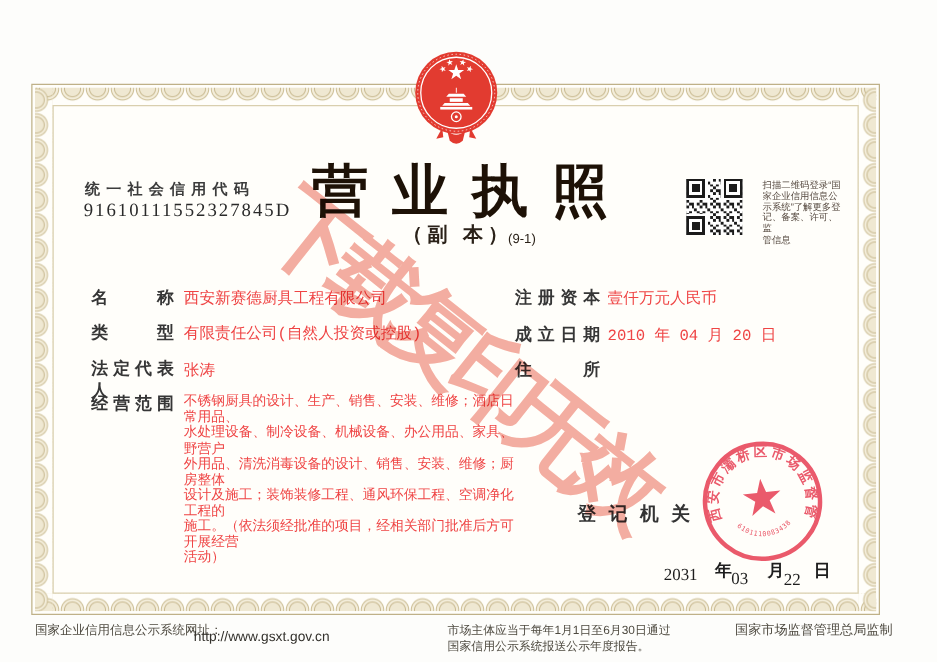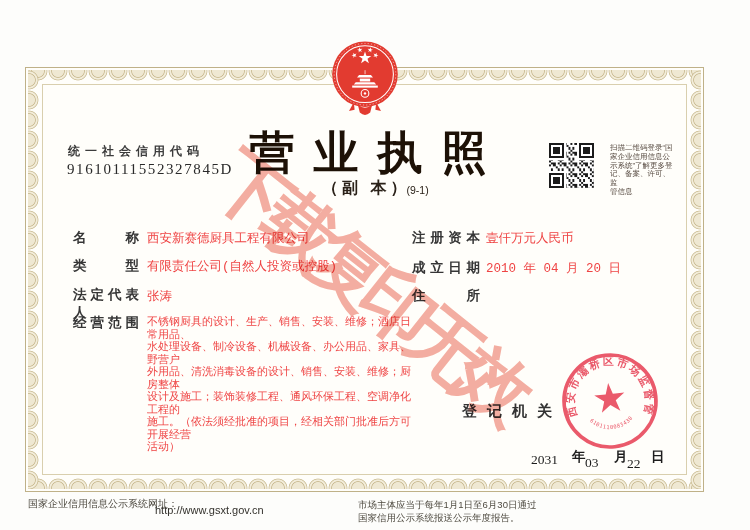--- a/index.html
+++ b/index.html
@@ -195,14 +195,15 @@
       <path d="M52 34 L55.6 45.0 67.1 45.0 57.8 51.8 61.3 62.8 52 56 42.7 62.8 46.2 51.8 36.9 45.0 48.4 45.0 Z" fill="#e8495c"></path>
     </svg>
   </div>
 
   <div class="abs watermark">下载复印无效</div>
 
   <div class="abs f-left">国家企业信用信息公示系统网址：</div>
   <div class="abs f-url">http://www.gsxt.gov.cn</div>
   <div class="abs f-mid">市场主体应当于每年1月1日至6月30日通过
 国家信用公示系统报送公示年度报告。</div>
+  <div class="abs f-right">国家市场监督管理总局监制</div>
 
 </div>
 
 </body></html>

